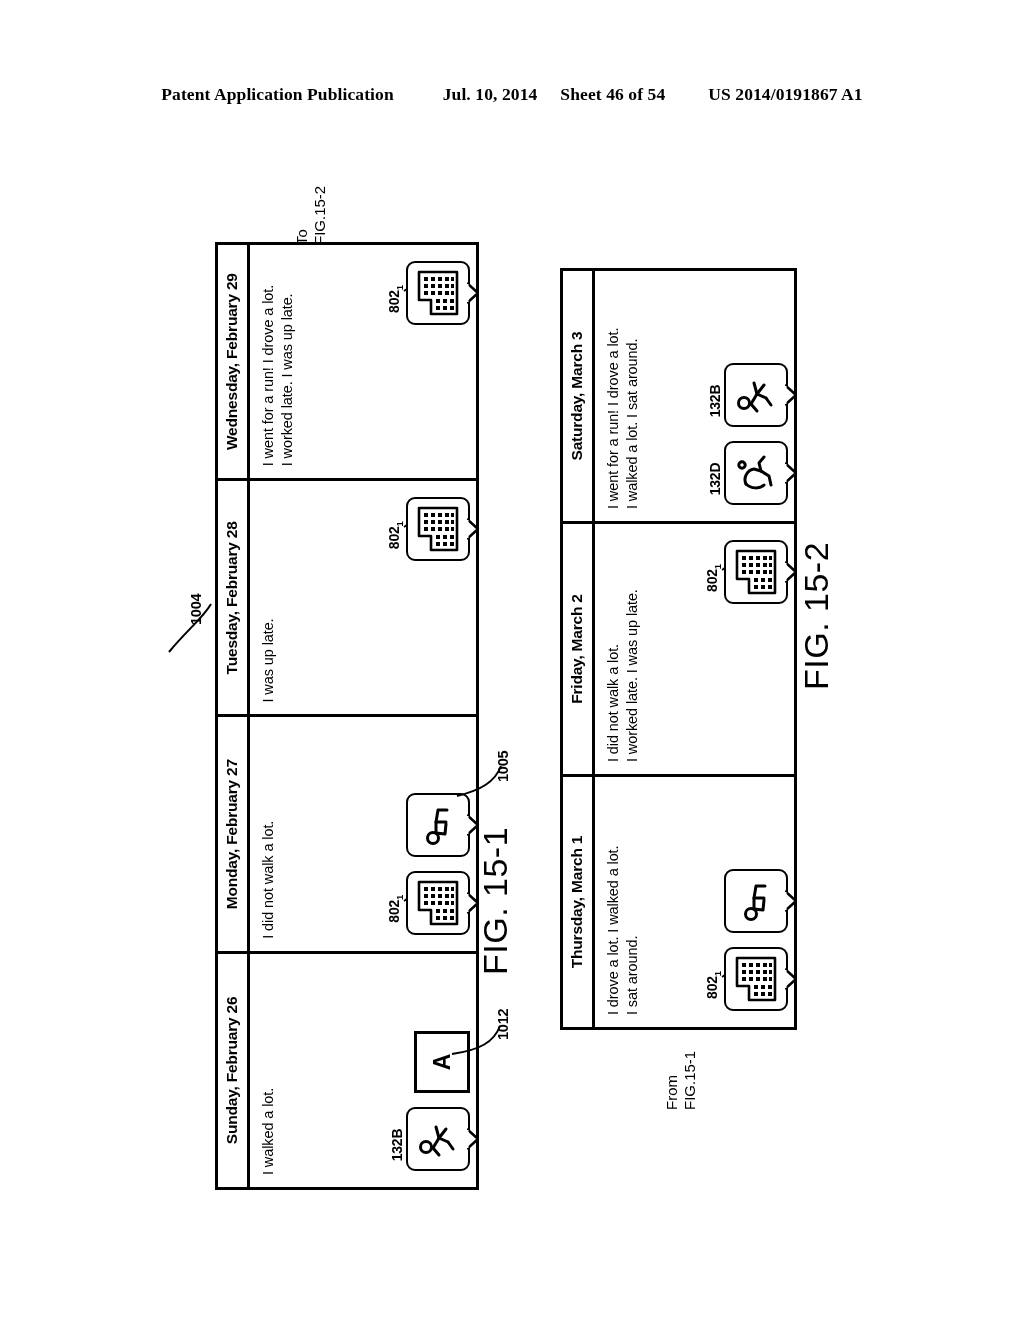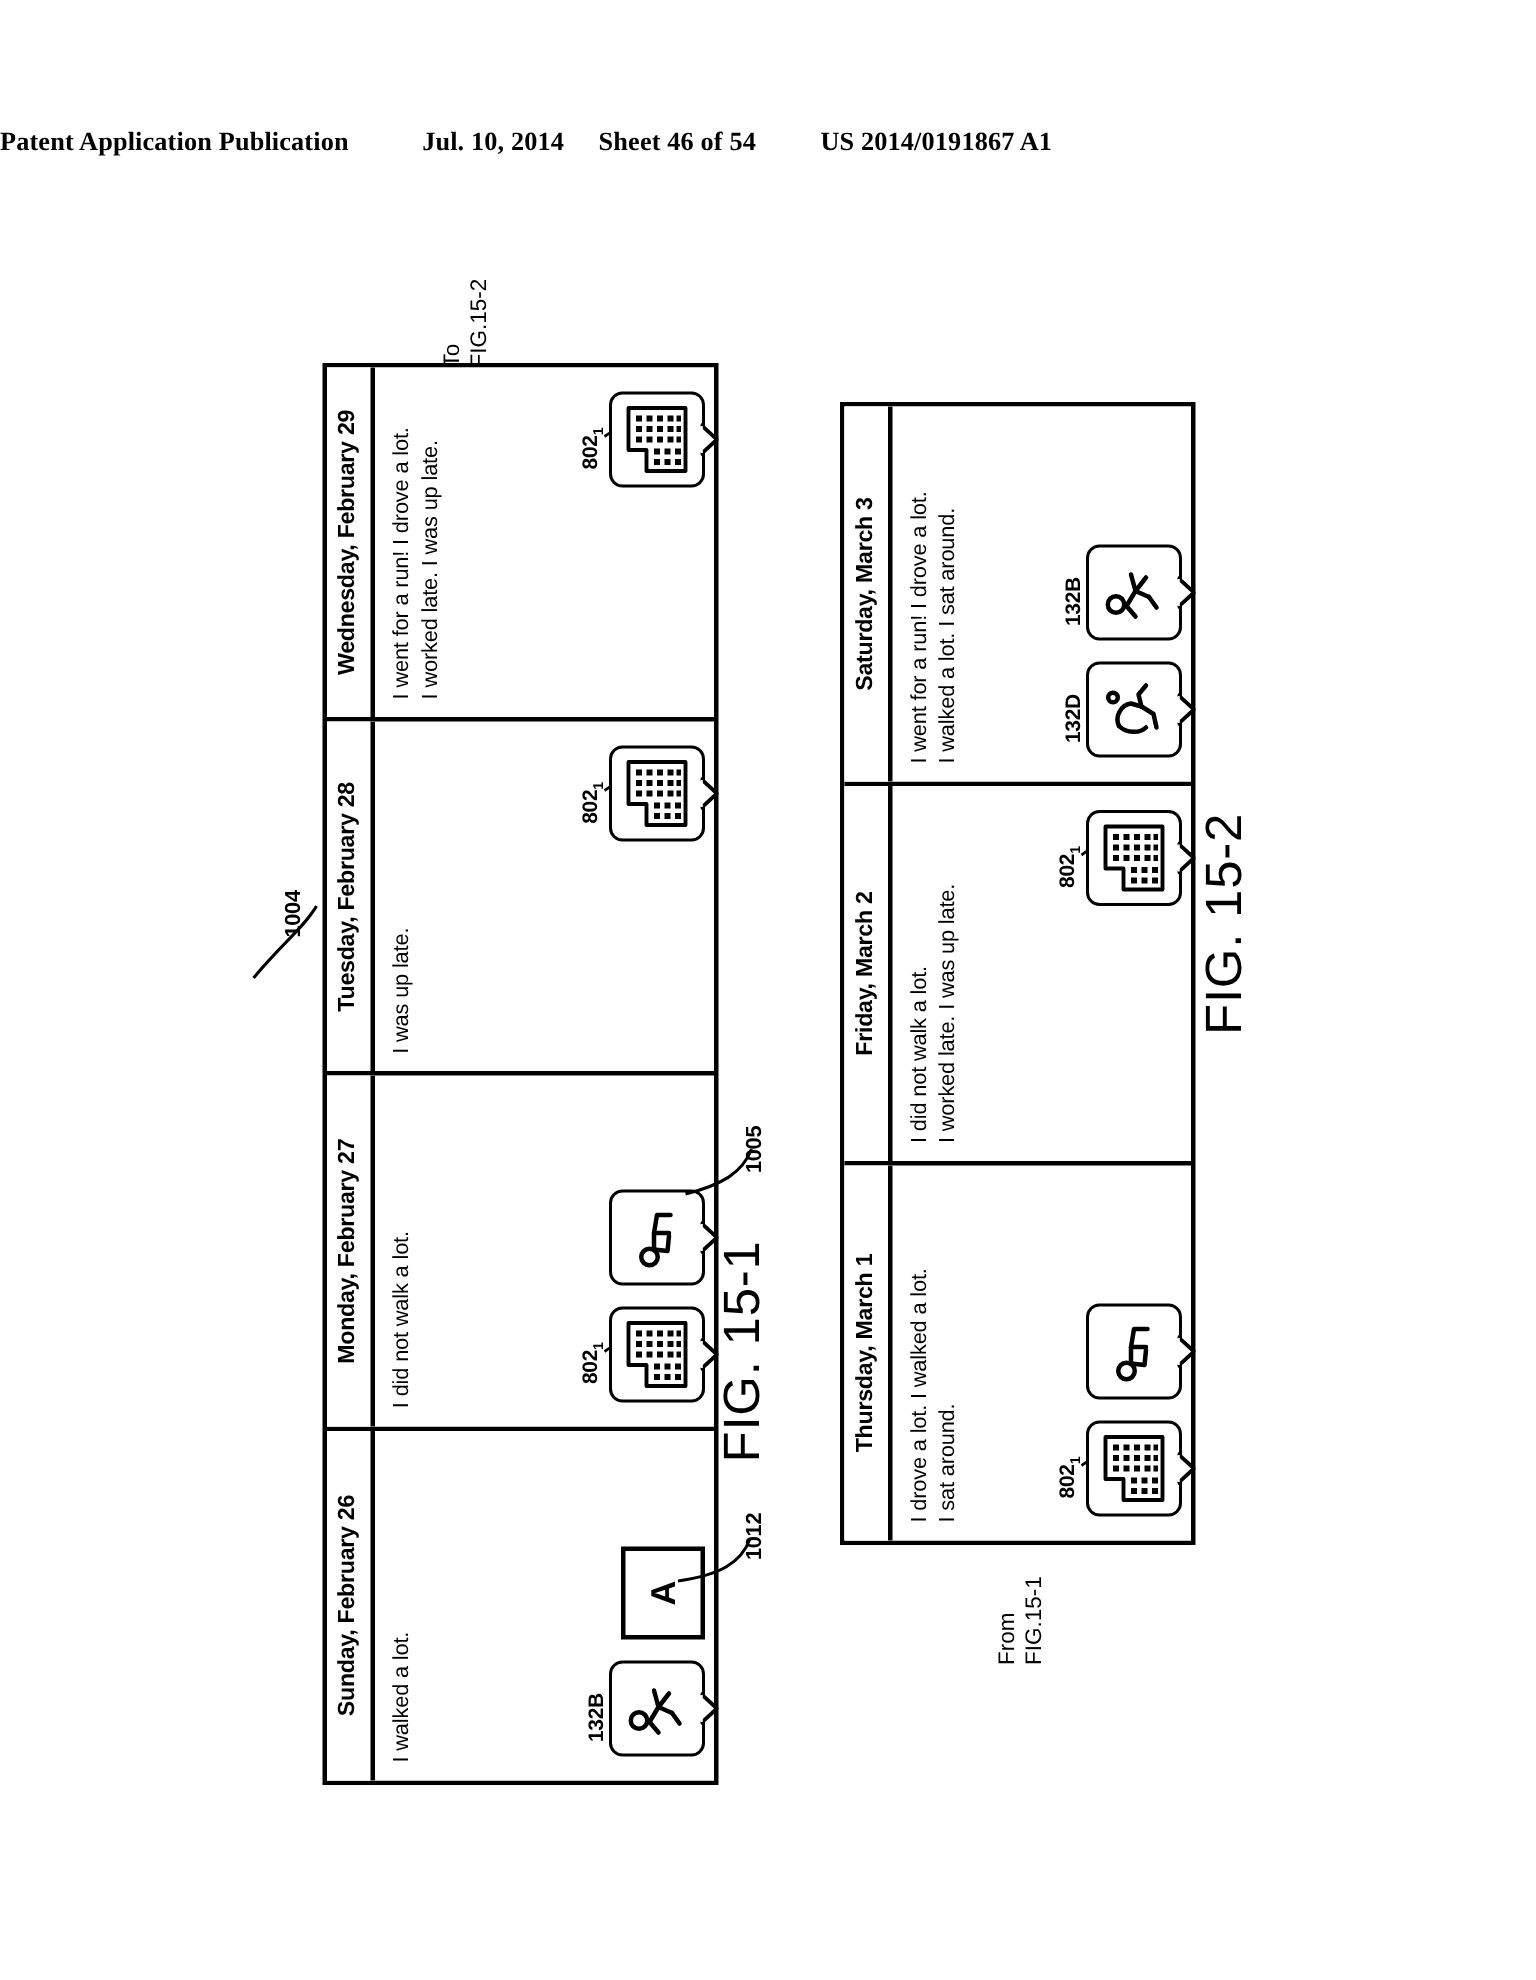--- a/index.html
+++ b/index.html
@@ -13,21 +13,21 @@
     position: relative;
     overflow: hidden;
   }
 
   
   .page-header {
     position: absolute;
     top: 84px;
     left: 0;
     width: 1024px;
-    text-align: left;
+    text-align: center;
     font-family: "Liberation Serif", serif;
     font-weight: bold;
     font-size: 17.5px;
     letter-spacing: 0.1px;
     white-space: nowrap;
   }
   .page-header .seg { display: inline-block; }
   .gap-lg { display: inline-block; width: 34px; }
   .gap-md { display: inline-block; width: 14px; }
   .gap-xl { display: inline-block; width: 40px; }

